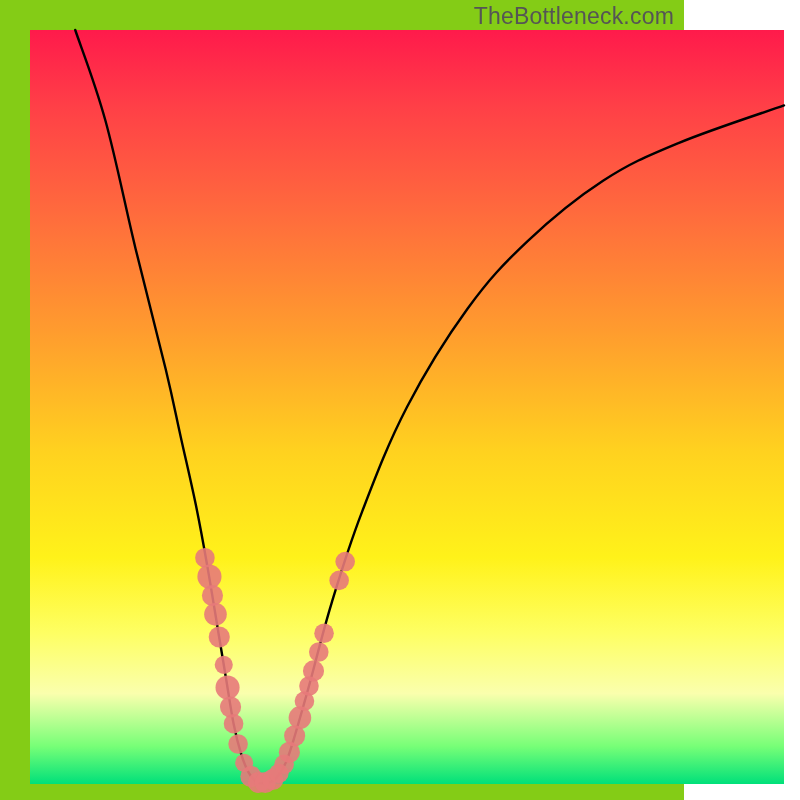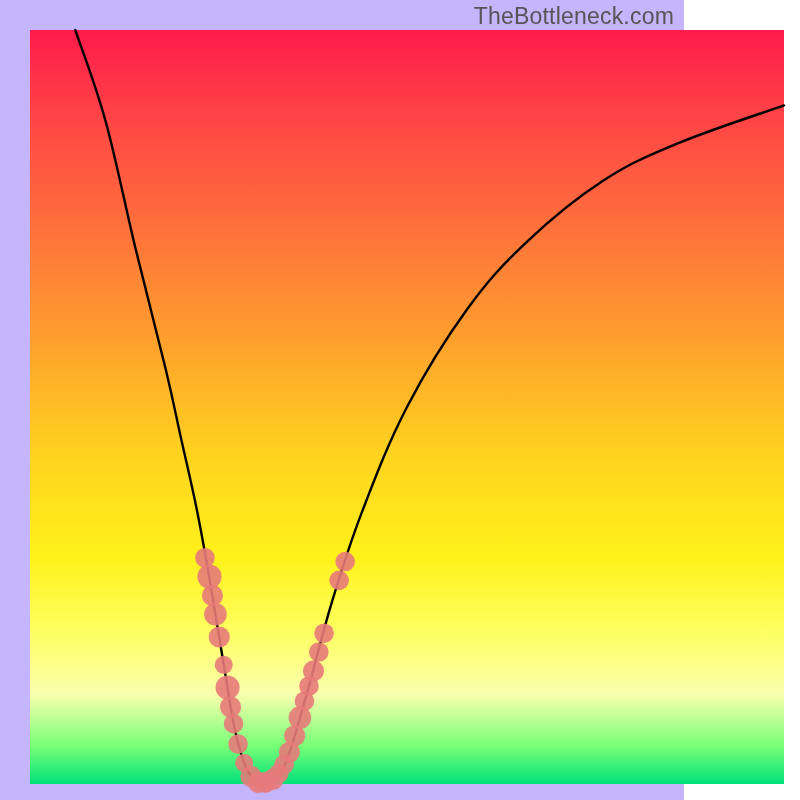--- a/index.html
+++ b/index.html
@@ -7,21 +7,21 @@
     padding: 0;
     width: 800px;
     height: 800px;
     overflow: hidden;
     font-family: Arial, Helvetica, sans-serif;
   }
   .frame {
     position: relative;
     width: 684px;
     height: 800px;
-    background: #c4b5fd;
+    background: #84cc16;
   }
   .plot-area {
     position: absolute;
     left: 30px;
     top: 30px;
     width: 754px;
     height: 754px;
     background: linear-gradient(
       to bottom,
       #ff1a4b 0%,

